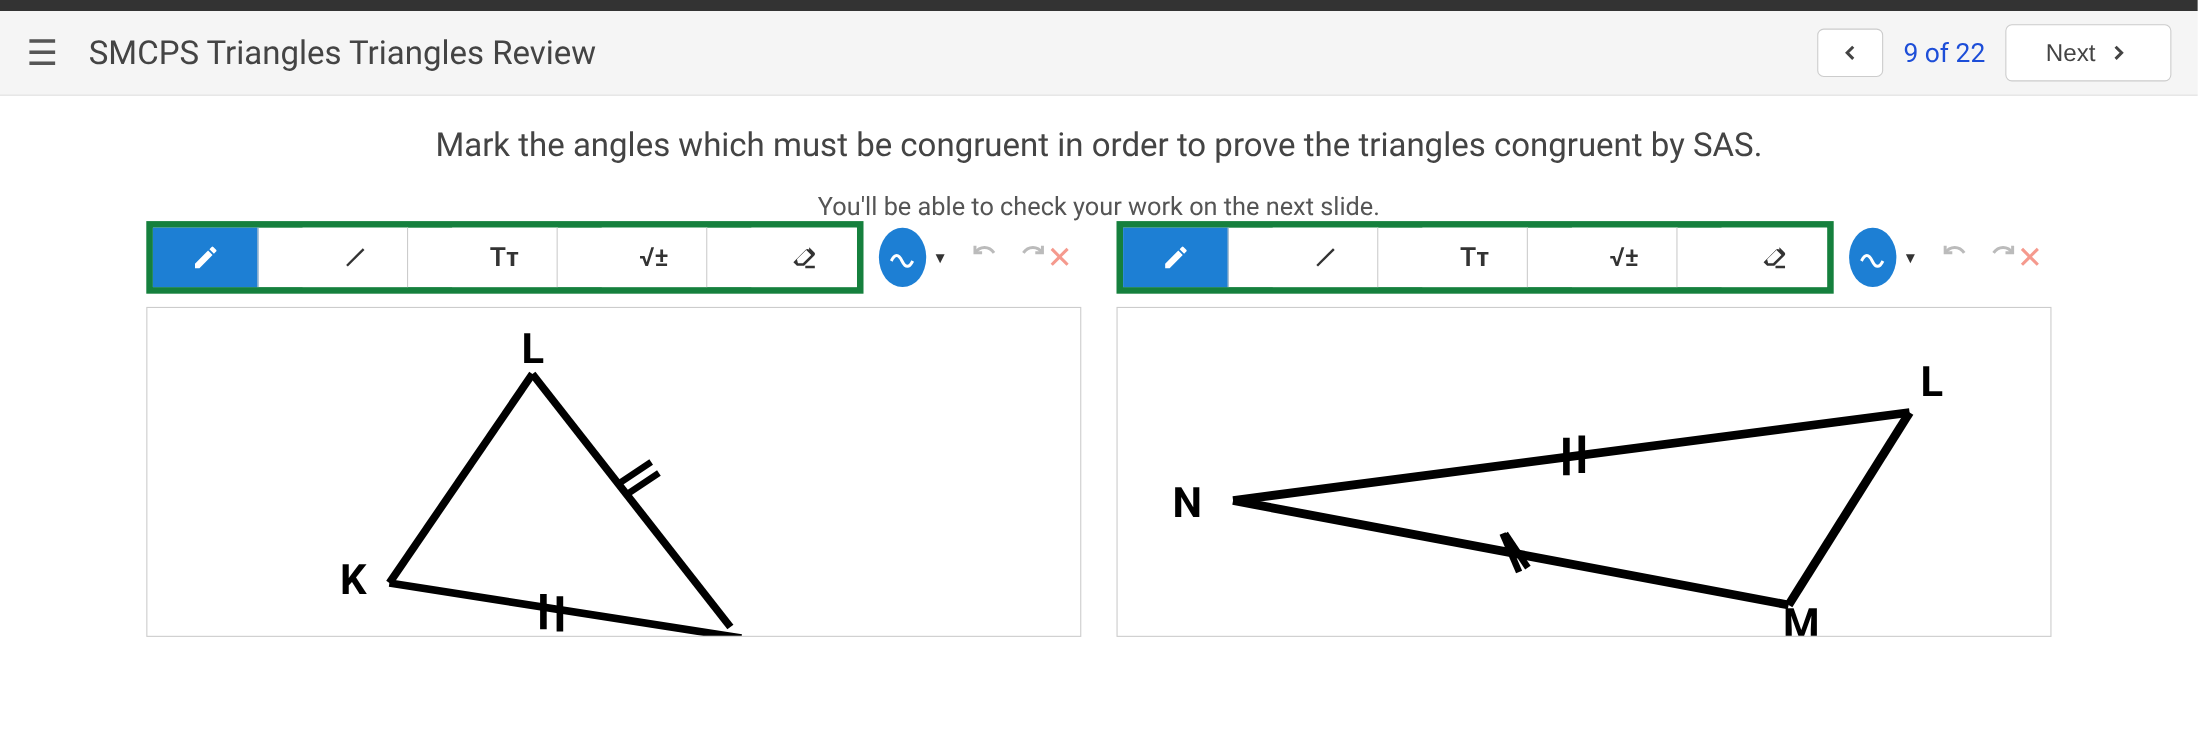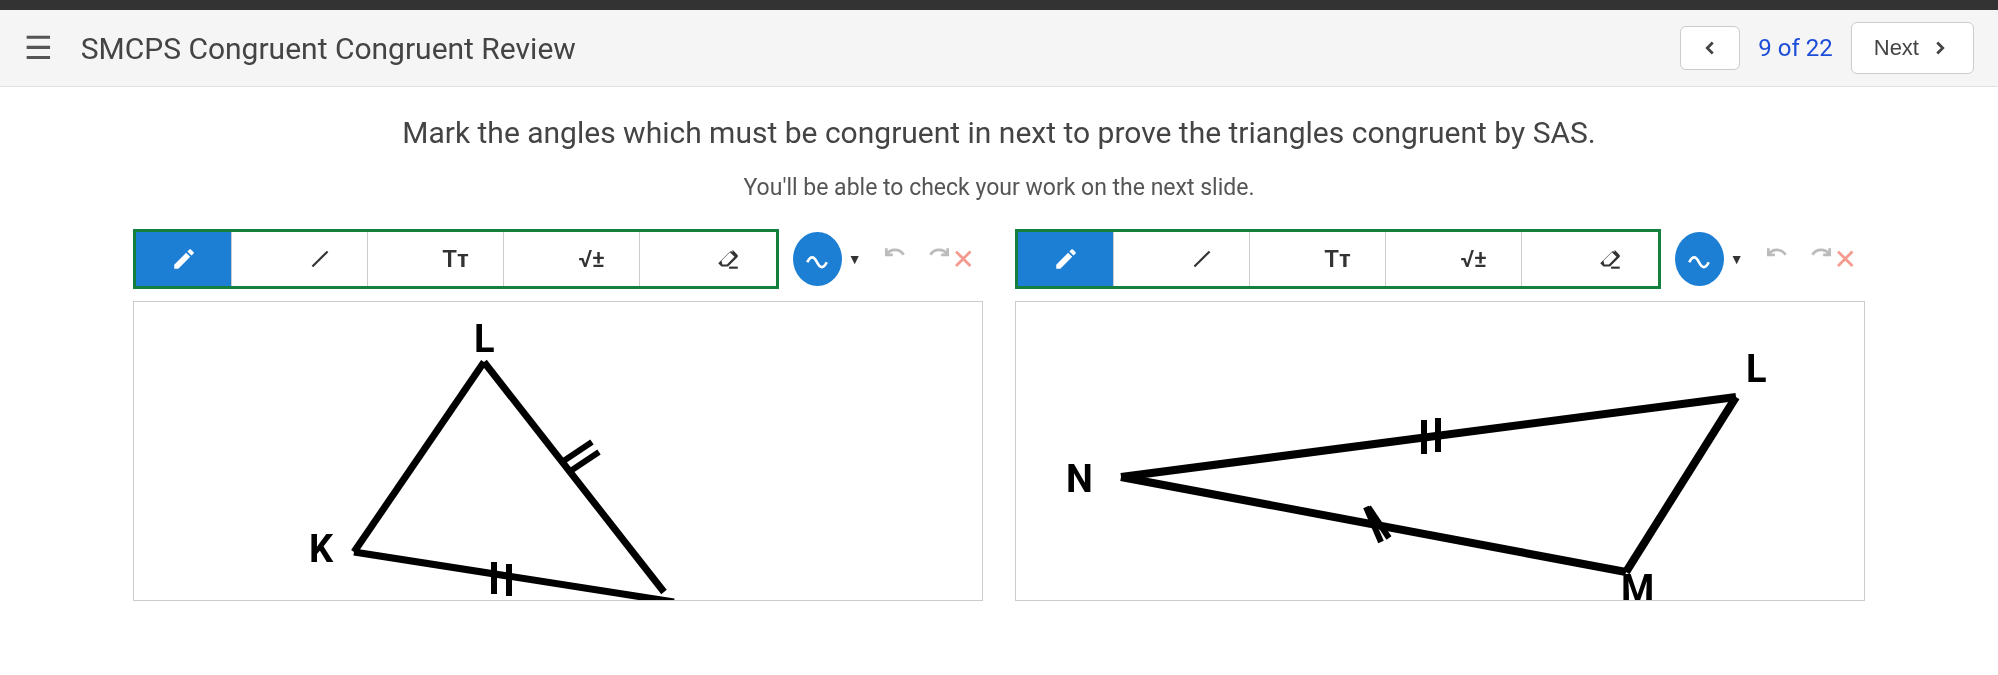--- a/index.html
+++ b/index.html
@@ -43,21 +43,21 @@
   }
   .nav-group {
     display: flex;
     align-items: center;
     gap: 18px;
   }
   .nav-btn {
     background: #fff;
     border: 1px solid #ccc;
     border-radius: 6px;
-    padding: 12px 22px;
+    padding: 12px 36px;
     font-size: 22px;
     color: #444;
     cursor: pointer;
     display: flex;
     align-items: center;
     gap: 10px;
   }
   .nav-btn.prev { padding: 10px 18px; }
   .page-indicator {
     font-size: 24px;
@@ -68,41 +68,40 @@
     text-align: center;
   }
   .question {
     font-size: 30px;
     color: #444;
     margin-bottom: 24px;
   }
   .hint {
     font-size: 23px;
     color: #555;
-    margin-bottom: 28px;
   }
   .canvas-row {
     display: flex;
     justify-content: center;
     gap: 32px;
     padding: 0 120px;
   }
   .canvas-block {
     flex: 1;
     max-width: 850px;
   }
   .toolbar {
     display: flex;
     align-items: center;
     gap: 0;
     margin-bottom: 12px;
   }
   .tool-group {
     display: flex;
-    border: 3px solid #15803d;
+    border: 6px solid #15803d;
     gap: 40px;
   }
   .tool-btn {
     width: 96px;
     height: 54px;
     border-right: 1px solid #ccc;
     display: flex;
     align-items: center;
     justify-content: center;
     background: #fff;
@@ -164,40 +163,40 @@
   }
 </style>
 </head>
 <body>
 
 <div class="top-dark-bar"></div>
 
 <div class="header">
   <div class="menu-icon">☰</div>
   <div class="title-block">
-    <div class="title">SMCPS Congruent Congruent Review</div>
+    <div class="title">SMCPS Triangles Triangles Review</div>
   </div>
   <div class="nav-group">
     <button class="nav-btn prev">
       <svg class="icon-sm" viewBox="0 0 24 24" fill="none" stroke="currentColor" stroke-width="3">
           <polyline points="15 18 9 12 15 6"></polyline>
         </svg>
     </button>
     <div class="page-indicator">9 of 22</div>
     <button class="nav-btn">
       <span>Next</span>
       <svg class="icon-sm" viewBox="0 0 24 24" fill="none" stroke="currentColor" stroke-width="3">
           <polyline points="9 18 15 12 9 6"></polyline>
         </svg>
     </button>
   </div>
 </div>
 
 <div class="content">
-  <div class="question">Mark the angles which must be congruent in next to prove the triangles congruent by SAS.</div>
+  <div class="question">Mark the angles which must be congruent in order to prove the triangles congruent by SAS.</div>
   <div class="hint">You'll be able to check your work on the next slide.</div>
 
   <div class="canvas-row">
 
     <div class="canvas-block">
       <div class="toolbar">
         <div class="tool-group">
           <div class="tool-btn active">
             <svg class="icon" viewBox="0 0 24 24" fill="currentColor">
                 <path d="M3 17.25V21h3.75l11-11.04-3.75-3.75L3 17.25zM20.71 7.04a1 1 0 0 0 0-1.41l-2.34-2.34a1 1 0 0 0-1.41 0l-1.83 1.83 3.75 3.75 1.83-1.83z"></path>

